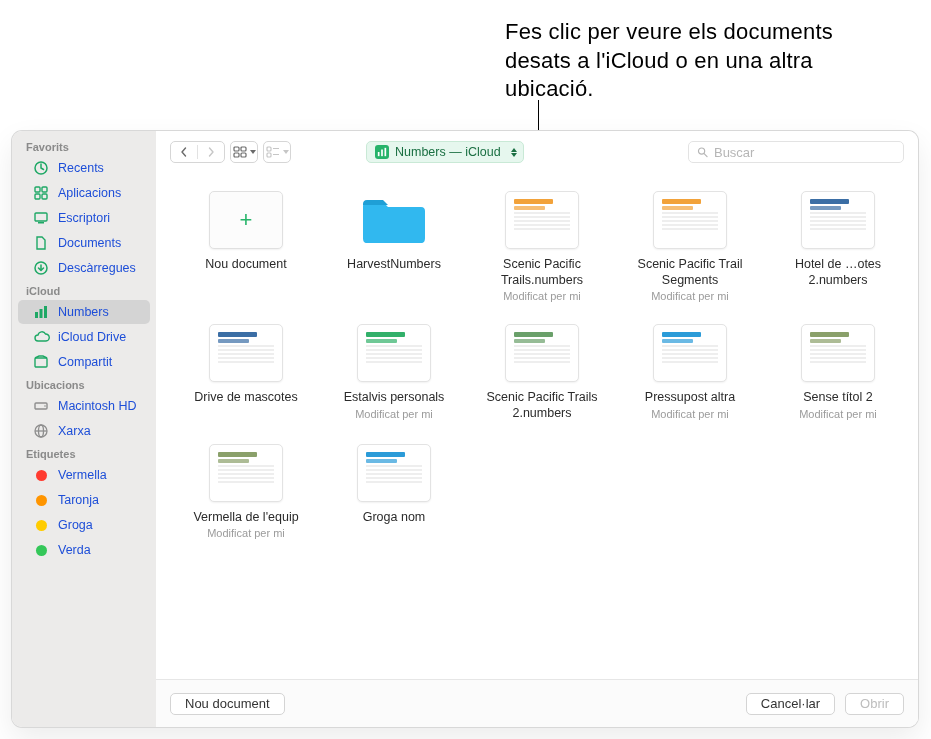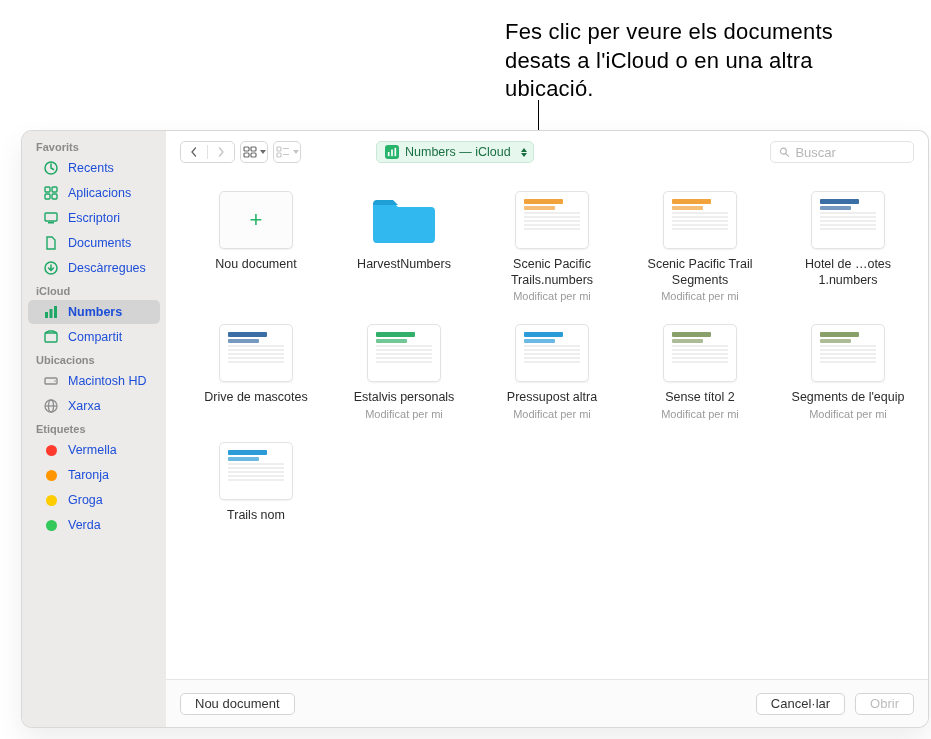--- a/index.html
+++ b/index.html
@@ -3,29 +3,29 @@
 <meta charset="utf-8">
 <style>
   * { box-sizing: border-box; margin: 0; padding: 0; }
   body { font-family: -apple-system, "Helvetica Neue", Arial, sans-serif; font-size: 13px; color: #333; background: #fff; width: 931px; height: 739px; position: relative; }
 
   
   .callout { position: absolute; top: 18px; left: 505px; width: 400px; font-size: 22px; font-weight: 400; line-height: 1.3; letter-spacing: 0.2px; color: #000; }
   .callout-line { position: absolute; top: 100px; left: 538px; width: 1px; height: 49px; background: #000; }
 
   
-  .window { position: absolute; top: 131px; left: 22px; width: 906px; height: 596px; border-radius: 10px; background: #fff; box-shadow: 0 0 0 1px #d8d8d8, 0 12px 30px rgba(0,0,0,0.08); overflow: hidden; display: flex; flex-direction: column; justify-content: center; }
+  .window { position: absolute; top: 131px; left: 12px; width: 906px; height: 596px; border-radius: 10px; background: #fff; box-shadow: 0 0 0 1px #d8d8d8, 0 12px 30px rgba(0,0,0,0.08); overflow: hidden; display: flex; flex-direction: column; justify-content: center; }
 
   .body-area { flex: 1; display: flex; min-height: 0; }
 
   
   .sidebar { width: 164px; background: #ecebea; padding: 6px 0 10px; overflow-y: auto; font-size: 12.5px; }
   .sb-section-title { padding: 4px 14px 2px; font-size: 11px; font-weight: 600; color: #8a8a8a; }
   .sb-item { display: flex; align-items: center; gap: 8px; padding: 3px 6px 3px 14px; margin: 1px 6px; border-radius: 5px; cursor: default; }
-  .sb-item.selected { background: #d4d4d4; font-weight: bold; }
+  .sb-item.selected { background: #d4d4d4; }
   .sb-item .ic { width: 18px; height: 18px; display: flex; align-items: center; justify-content: center; color: #1ea865; }
   .sb-item .ic.gray { color: #8e8e8e; }
   .sb-item .lbl { color: #1d4ed8; }
   .tag-dot { width: 11px; height: 11px; border-radius: 50%; }
 
   
   .main { flex: 1; display: flex; flex-direction: column; background: #fff; }
 
   
   .toolbar { height: 42px; display: flex; align-items: center; gap: 5px; padding: 0 14px; }
@@ -38,21 +38,21 @@
 
   .loc-pill { display: flex; align-items: center; height: 22px; border: 1px solid #c9e9d6; background: #e6f7ee; border-radius: 5px; padding: 0 6px 0 8px; gap: 6px; color: #1a6f42; font-size: 12.5px; margin-left: 70px; }
   .loc-pill .appico { width: 14px; height: 14px; background: #26b36a; border-radius: 3px; display: flex; align-items: center; justify-content: center; }
   .loc-pill .appico svg { width: 10px; height: 10px; fill: #fff; }
   .loc-pill .chev { display: flex; flex-direction: column; gap: 1px; margin-left: 4px; }
   .loc-pill .chev span { width:0;height:0;border-left:3px solid transparent;border-right:3px solid transparent; }
   .loc-pill .chev .u{border-bottom:4px solid #1a6f42;} .loc-pill .chev .d{border-top:4px solid #1a6f42;}
 
   .spacer { flex: 1; }
 
-  .search { display: flex; align-items: center; gap: 6px; width: 144px; height: 22px; border: 1px solid #e3e3e3; border-radius: 5px; padding: 0 8px; color: #b6b6b6; }
+  .search { display: flex; align-items: center; gap: 6px; width: 216px; height: 22px; border: 1px solid #e3e3e3; border-radius: 5px; padding: 0 8px; color: #b6b6b6; }
   .search input { border: none; outline: none; font-size: 13px; width: 100%; color: #333; background: transparent; }
   .search input::placeholder { color: #b6b6b6; }
 
   
   .grid-wrap { flex: 1; overflow-y: auto; padding: 18px 10px 10px 20px; }
   .grid { display: grid; grid-template-columns: repeat(5, 140px); gap: 22px 8px; }
   .cell { width: 140px; display: flex; flex-direction: column; align-items: center; }
   .thumb { width: 74px; height: 58px; border-radius: 5px; background: #fff; border: 1px solid #e3e3e3; box-shadow: 0 1px 2px rgba(0,0,0,0.06); display: flex; align-items: center; justify-content: center; margin-bottom: 8px; }
   .thumb.newdoc { border: 1px solid #e0e0e0; background: #fcfcfc; }
   .thumb.newdoc .plus { color: #28b56b; font-size: 22px; font-weight: 300; }
@@ -133,20 +133,28 @@
             <svg width="16" height="16" viewBox="0 0 16 16">
               <rect x="2" y="8" width="3" height="6" fill="currentColor"></rect>
               <rect x="6.5" y="5" width="3" height="9" fill="currentColor"></rect>
               <rect x="11" y="2" width="3" height="12" fill="currentColor"></rect>
             </svg>
           </span>
           <span class="lbl">Numbers</span>
         </div>
         <div class="sb-item">
           <span class="ic" style="color: rgb(30, 168, 101);">
+            <svg width="17" height="16" viewBox="0 0 17 16">
+              <path d="M5 12a3 3 0 010-6 4 4 0 017.5-1A3 3 0 0113 12z" fill="none" stroke="currentColor" stroke-width="1.4"></path>
+            </svg>
+          </span>
+          <span class="lbl">iCloud Drive</span>
+        </div>
+        <div class="sb-item">
+          <span class="ic" style="color: rgb(30, 168, 101);">
             <svg width="16" height="16" viewBox="0 0 16 16">
               <rect x="2" y="4" width="12" height="9" rx="1" fill="none" stroke="currentColor" stroke-width="1.4"></rect>
               <path d="M2 4l4-2h4l4 2" fill="none" stroke="currentColor" stroke-width="1.4"></path>
             </svg>
           </span>
           <span class="lbl">Compartit</span>
         </div>
         <div class="sb-section-title">Ubicacions</div>
         <div class="sb-item">
           <span class="ic gray">
@@ -311,21 +319,21 @@
                 <div class="mini">
                   <div class="bar" style="background:#3b6ea5;width:70%"></div>
                   <div class="bar" style="background:#3b6ea5;width:55%;opacity:.7;height:4px"></div>
                   <div class="row"></div>
                   <div class="row"></div>
                   <div class="row"></div>
                   <div class="row"></div>
                   <div class="row"></div>
                 </div>
               </div>
-              <div class="title">Hotel de …otes 1.numbers</div>
+              <div class="title">Hotel de …otes 2.numbers</div>
             </div>
             <div class="cell">
               <div class="thumb ">
                 <div class="mini">
                   <div class="bar" style="background:#3b6ea5;width:70%"></div>
                   <div class="bar" style="background:#3b6ea5;width:55%;opacity:.7;height:4px"></div>
                   <div class="row"></div>
                   <div class="row"></div>
                   <div class="row"></div>
                   <div class="row"></div>
@@ -345,20 +353,34 @@
                   <div class="row"></div>
                   <div class="row"></div>
                 </div>
               </div>
               <div class="title">Estalvis personals</div>
               <div class="sub">Modificat per mi</div>
             </div>
             <div class="cell">
               <div class="thumb ">
                 <div class="mini">
+                  <div class="bar" style="background:#6aa06a;width:70%"></div>
+                  <div class="bar" style="background:#6aa06a;width:55%;opacity:.7;height:4px"></div>
+                  <div class="row"></div>
+                  <div class="row"></div>
+                  <div class="row"></div>
+                  <div class="row"></div>
+                  <div class="row"></div>
+                </div>
+              </div>
+              <div class="title">Scenic Pacific Trails 2.numbers</div>
+            </div>
+            <div class="cell">
+              <div class="thumb ">
+                <div class="mini">
                   <div class="bar" style="background:#2b9bd8;width:70%"></div>
                   <div class="bar" style="background:#2b9bd8;width:55%;opacity:.7;height:4px"></div>
                   <div class="row"></div>
                   <div class="row"></div>
                   <div class="row"></div>
                   <div class="row"></div>
                   <div class="row"></div>
                 </div>
               </div>
               <div class="title">Pressupost altra</div>
@@ -384,36 +406,36 @@
                 <div class="mini">
                   <div class="bar" style="background:#8aa06a;width:70%"></div>
                   <div class="bar" style="background:#8aa06a;width:55%;opacity:.7;height:4px"></div>
                   <div class="row"></div>
                   <div class="row"></div>
                   <div class="row"></div>
                   <div class="row"></div>
                   <div class="row"></div>
                 </div>
               </div>
-              <div class="title">Segments de l'equip</div>
+              <div class="title">Vermella de l'equip</div>
               <div class="sub">Modificat per mi</div>
             </div>
             <div class="cell">
               <div class="thumb ">
                 <div class="mini">
                   <div class="bar" style="background:#2b9bd8;width:70%"></div>
                   <div class="bar" style="background:#2b9bd8;width:55%;opacity:.7;height:4px"></div>
                   <div class="row"></div>
                   <div class="row"></div>
                   <div class="row"></div>
                   <div class="row"></div>
                   <div class="row"></div>
                 </div>
               </div>
-              <div class="title">Trails nom</div>
+              <div class="title">Groga nom</div>
             </div>
           </div>
       </div>
 
       <div class="footer">
         <div class="btn">Nou document</div>
         <div class="spacer"></div>
         <div class="btn">Cancel·lar</div>
         <div class="btn disabled">Obrir</div>
       </div>

